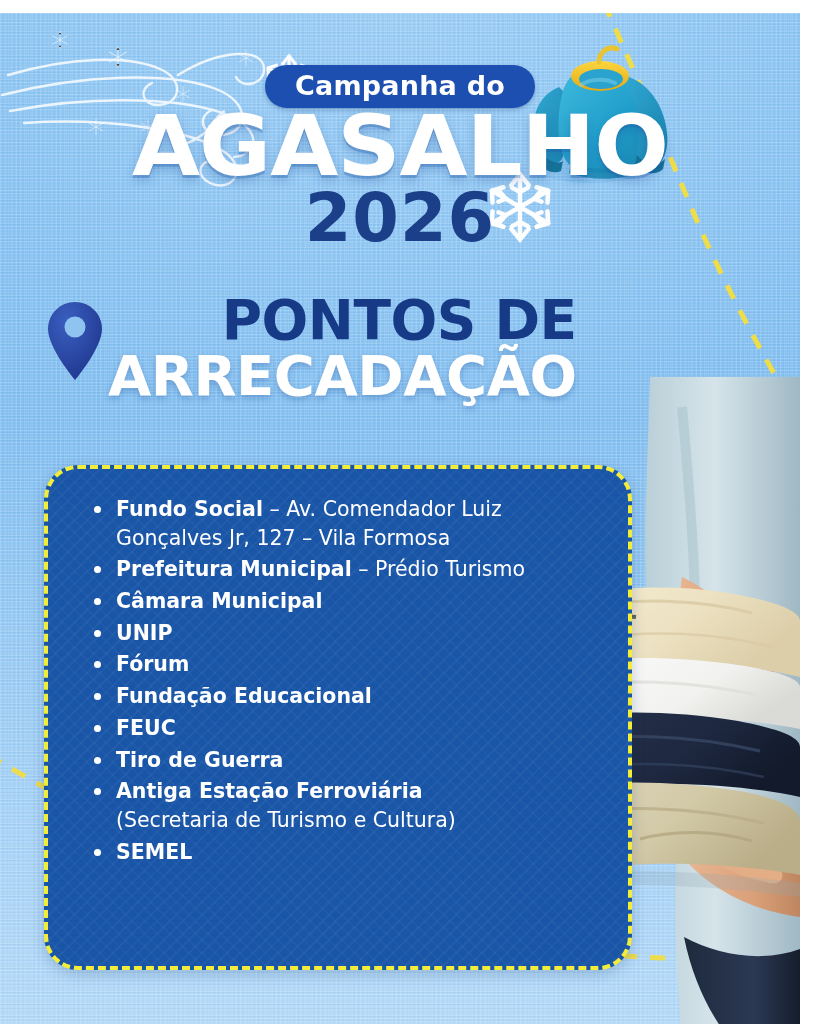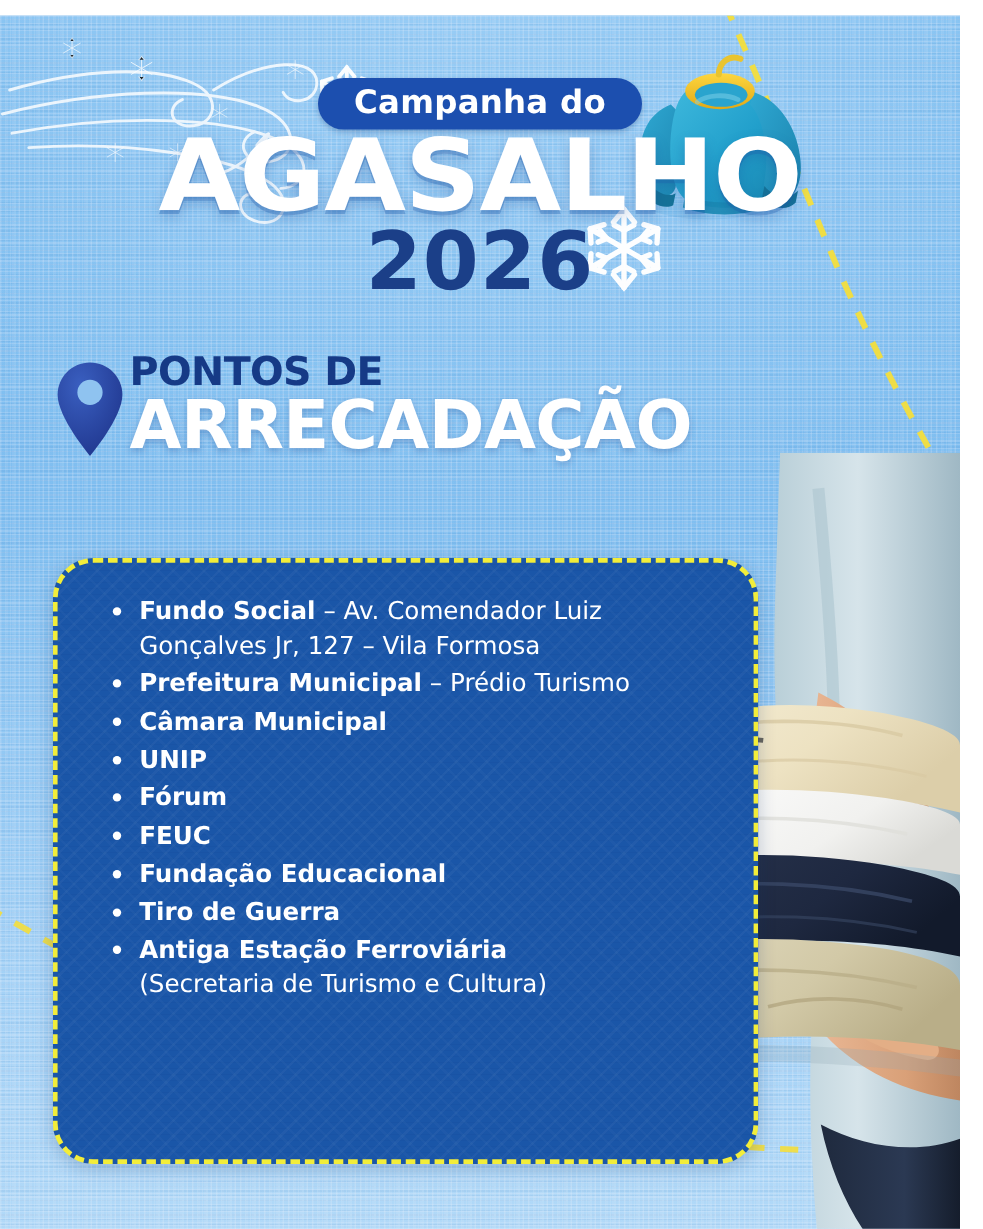--- a/index.html
+++ b/index.html
@@ -99,23 +99,24 @@
   .section-title {
     position:absolute; top:281px; left:46px;
     display:flex; align-items:flex-start;
   }
   .pin { margin-top:6px; margin-right:4px; flex:0 0 auto; }
   .title-lines { line-height:.96; }
   .title-top {
     color:#163A86;
     font-family:"DejaVu Sans", sans-serif;
     font-weight:bold;
-    font-size:33px;
+    font-size:55px;
     letter-spacing:-.5px;
     display:block;
+    text-align:right;
   }
   .title-bottom {
     color:#ffffff;
     font-family:"DejaVu Sans", sans-serif;
     font-weight:bold;
     font-size:56px;
     letter-spacing:-.5px;
     display:block;
     margin-top:2px;
     text-shadow:0 3px 6px rgba(25,75,150,.32);
@@ -414,20 +415,21 @@
   </div>
 
   <div class="card">
     <div class="card-texture"></div>
     <ul class="points" id="points-list">
         <li><span class="nm">Fundo Social</span><span class="dt"> – Av. Comendador Luiz Gonçalves Jr, 127 – Vila Formosa</span></li>
         <li><span class="nm">Prefeitura Municipal</span><span class="dt"> – Prédio Turismo</span></li>
         <li><span class="nm">Câmara Municipal</span></li>
         <li><span class="nm">UNIP</span></li>
         <li><span class="nm">Fórum</span></li>
+        <li><span class="nm">Fundação Educacional</span></li>
         <li><span class="nm">FEUC</span></li>
-        <li><span class="nm">Fundação Educacional</span></li>
         <li><span class="nm">Tiro de Guerra</span></li>
         <li><span class="nm">Antiga Estação Ferroviária</span><span class="sub">(Secretaria de Turismo e Cultura)</span></li>
+        <li><span class="nm">SEMEL</span></li>
       </ul>
   </div>
 
 </div>
 
 </body></html>

